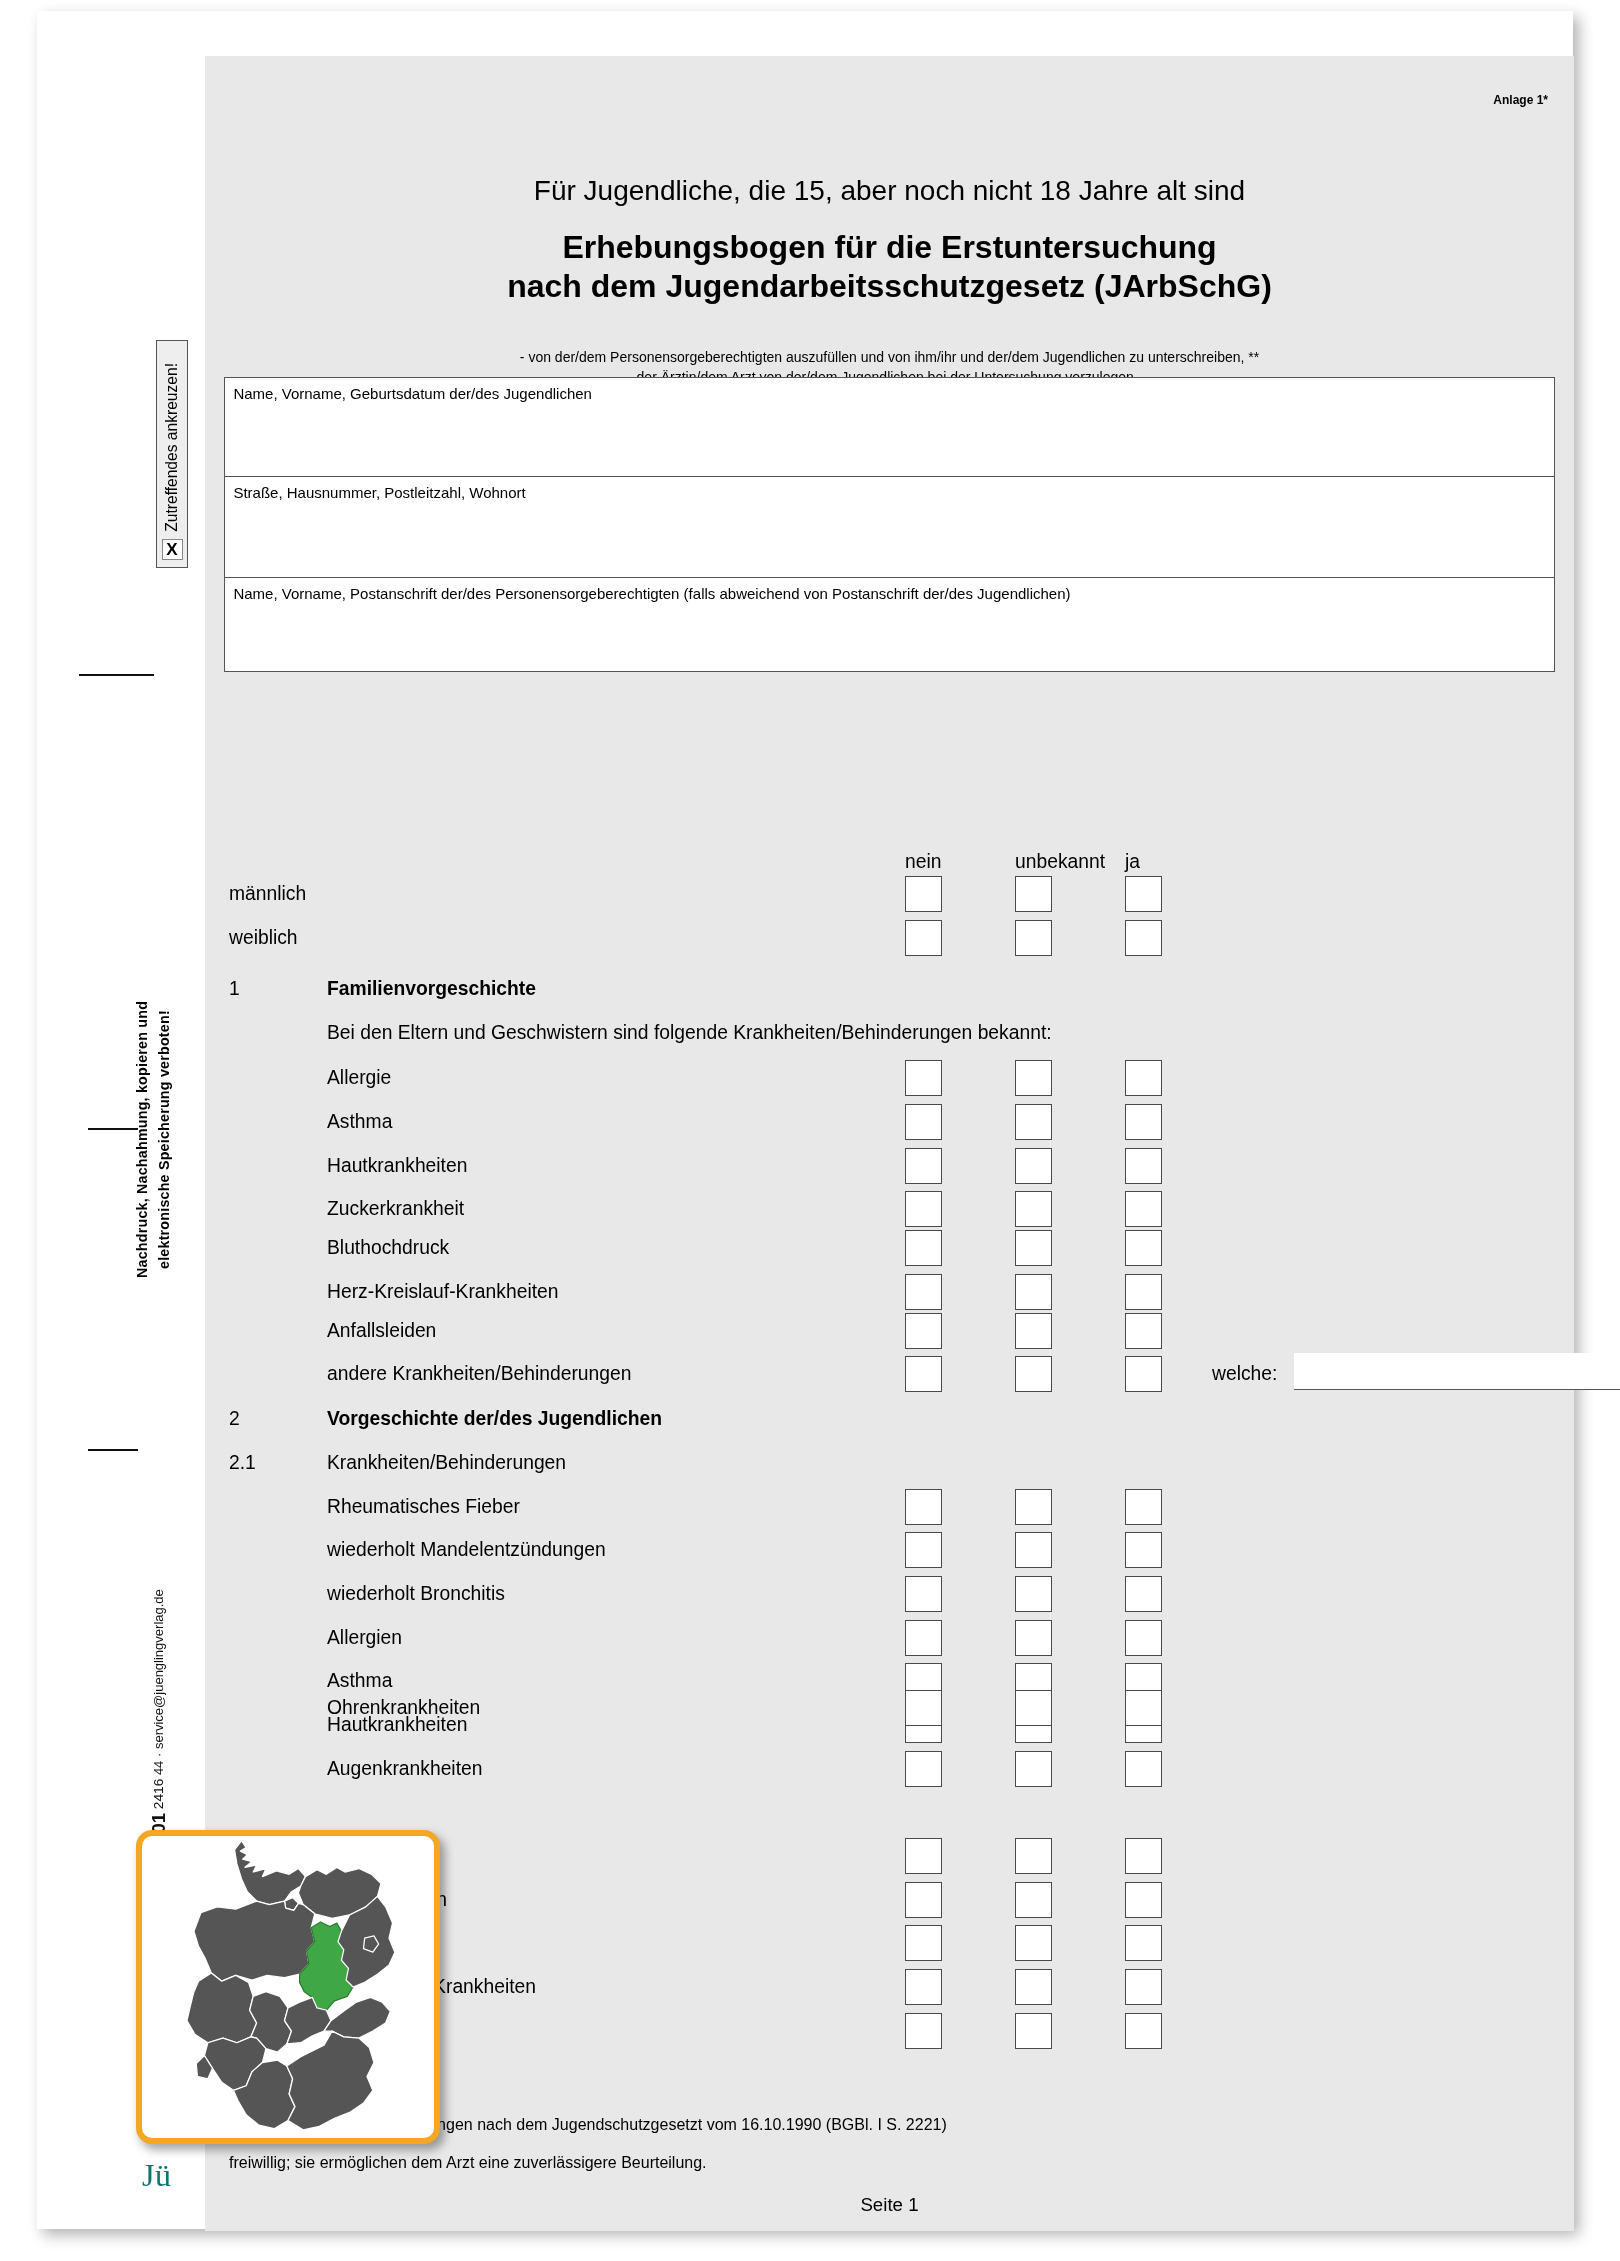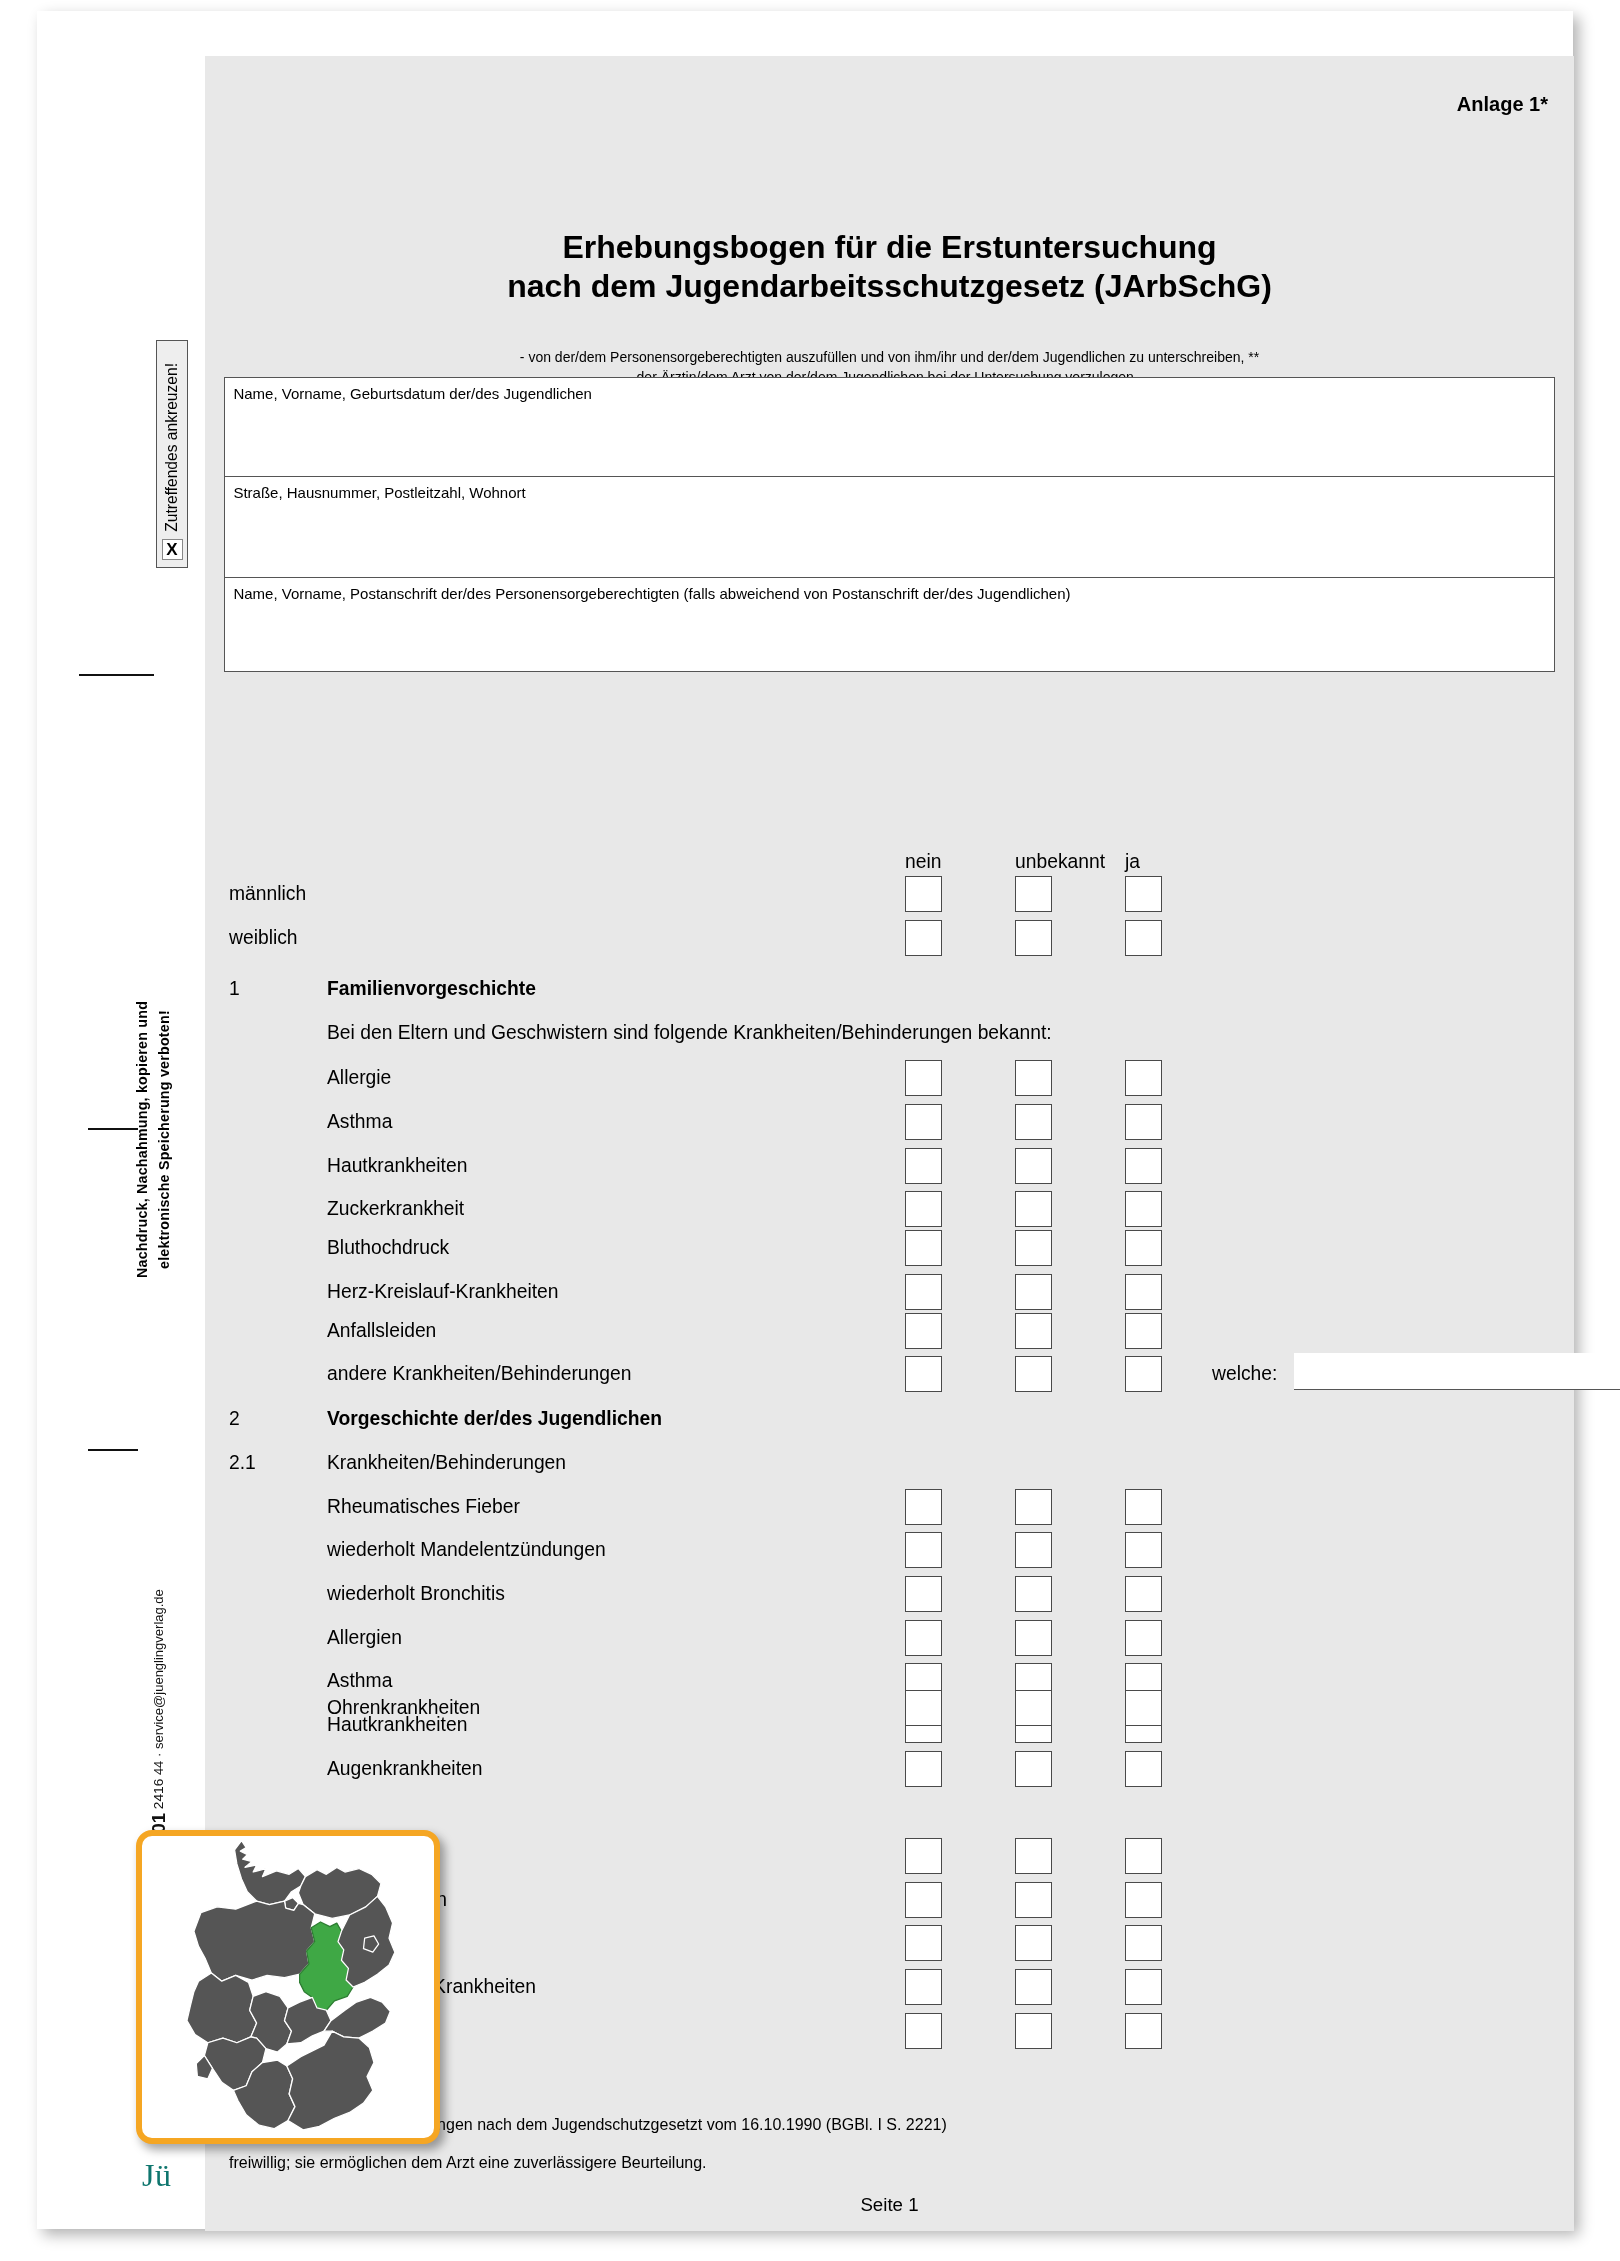--- a/index.html
+++ b/index.html
@@ -133,21 +133,21 @@
     font-size: 32px;
     color: #0f766e;
     letter-spacing: 0.6px;
   }
 
   
   #anlage-label {
     position: absolute;
     right: 26px;
     top: 37px;
-    font-size: 20px;
+    font-size: 12px;
     font-weight: bold;
     color: #000;
   }
   #subtitle-line {
     position: absolute;
     left: 0;
     right: 0;
     top: 119px;
     text-align: center;
     font-size: 28px;
@@ -341,20 +341,21 @@
     <span class="pub-num">2416</span>
     <span>44 · service@juenglingverlag.de</span>
   </div>
 
   <div id="publisher-logo">Jü</div>
 
   <div id="form-area">
 
     <div id="anlage-label">Anlage 1*</div>
 
+    <div id="subtitle-line">Für Jugendliche, die 15, aber noch nicht 18 Jahre alt sind</div>
 
     <div id="main-title">
       <div>Erhebungsbogen für die Erstuntersuchung</div>
       <div>nach dem Jugendarbeitsschutzgesetz (JArbSchG)</div>
     </div>
 
     <div id="instruction-lines">
       <div>- von der/dem Personensorgeberechtigten auszufüllen und von ihm/ihr und der/dem Jugendlichen zu unterschreiben, **</div>
       <div>der Ärztin/dem Arzt von der/dem Jugendlichen bei der Untersuchung vorzulegen -</div>
     </div>

